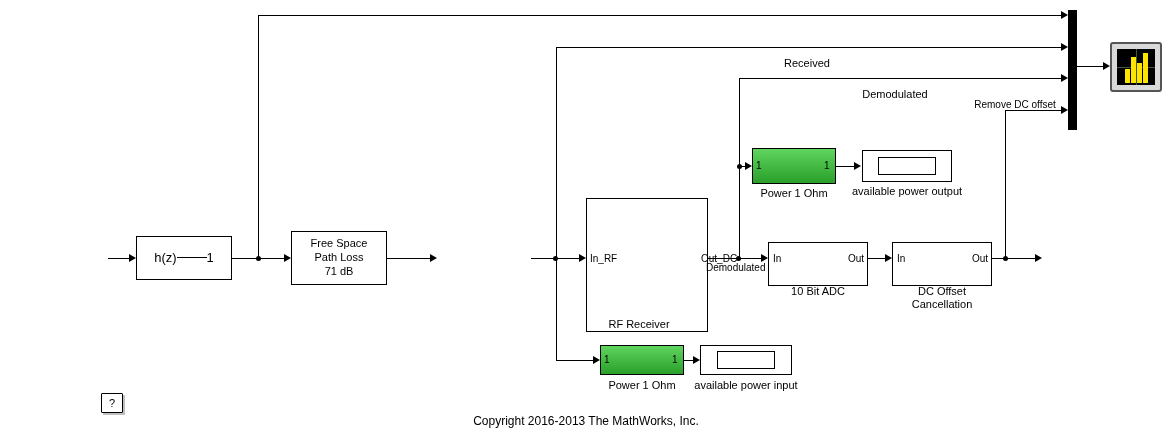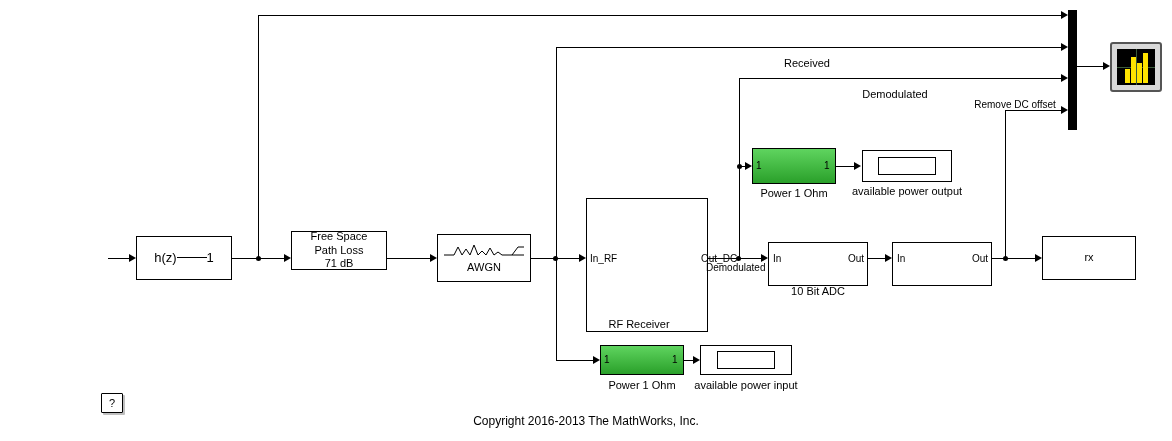--- a/index.html
+++ b/index.html
@@ -161,33 +161,26 @@
 
 
   <div class="blk" style="left:136px; top:236px; width:96px; height:44px;">
     <span class="frac">
       <span>h(z)</span>
       <span class="bar"></span>
       <span>1</span>
     </span>
   </div>
 
-  <div class="blk" style="left:291px; top:231px; width:96px; height:39px; white-space:pre-line;">
+  <div class="blk" style="left:291px; top:231px; width:96px; height:54px; white-space:pre-line;">
     <span>Free Space
 Path Loss
 71 dB</span>
   </div>
 
-  <div class="blk" style="left:437px; top:234px; width:94px; height:48px; flex-direction:column; justify-content:flex-end; padding-bottom:6px;">
-    <svg width="88" height="22" style="position:absolute; top:4px; left:2px;">
-      <polyline points="4,16 14,16 18,8 22,16 26,10 30,16 34,6 38,16 42,12 46,16 50,9 54,16 58,13 62,16 72,16 78,8 84,8" fill="none" stroke="#000" stroke-width="1"></polyline>
-      <line x1="72" y1="16" x2="84" y2="16" stroke="#000" stroke-width="1"></line>
-    </svg>
-    <span>AWGN</span>
-  </div>
 
   <div class="blk" style="left:586px; top:198px; width:122px; height:134px;"></div>
   <span class="port" style="left:590px; top:253px;">In_RF</span>
   <span class="port" style="left:701px; top:253px;">Out_DC</span>
   <span class="rfrecv-label" style="left:586px; top:318px; width:106px;">RF Receiver</span>
 
   <div class="blk green" style="left:752px; top:148px; width:84px; height:36px;"></div>
   <span class="port" style="left:756px; top:160px;">1</span>
   <span class="port" style="left:824px; top:160px;">1</span>
   <span class="lbl" style="left:752px; top:187px; width:84px;">Power 1 Ohm</span>
@@ -208,24 +201,23 @@
   <span class="lbl" style="left:692px; top:379px; width:108px;">available power input</span>
 
   <div class="blk" style="left:768px; top:242px; width:100px; height:44px;"></div>
   <span class="port" style="left:773px; top:253px;">In</span>
   <span class="port" style="left:848px; top:253px;">Out</span>
   <span class="lbl" style="left:768px; top:285px; width:100px;text-align:center;">10 Bit ADC</span>
 
   <div class="blk" style="left:892px; top:242px; width:100px; height:44px;"></div>
   <span class="port" style="left:897px; top:253px;">In</span>
   <span class="port" style="left:972px; top:253px;">Out</span>
-
-  <div class="blk" style="left:1042px; top:236px; width:94px; height:44px;">
-    <span>rx</span>
-  </div>
+  <span class="lbl" style="left:892px; top:285px; width:100px; white-space:pre-line;">DC Offset
+Cancellation</span>
+
 
   <div class="mux" style="left:1068px; top:10px; width:9px; height:120px;"></div>
 
   <div class="scope" style="left:1110px; top:42px; width:52px; height:50px;">
     <div class="scope-inner">
       <div class="scope-grid" style="left:0; top:50%; width:100%; height:1px;"></div>
       <div class="scope-grid" style="left:50%; top:0; width:1px; height:100%;"></div>
       <div class="scope-bar" style="left:8px; width:5px; height:14px;"></div>
       <div class="scope-bar" style="left:14px; width:5px; height:26px;"></div>
       <div class="scope-bar" style="left:20px; width:5px; height:20px;"></div>

